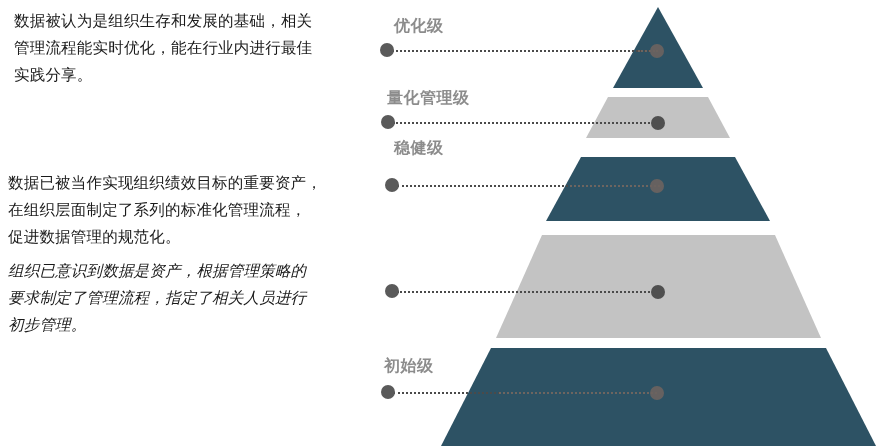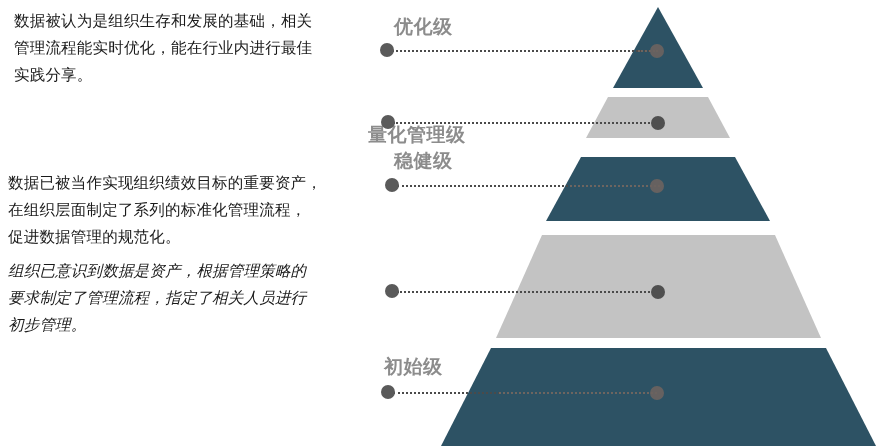--- a/index.html
+++ b/index.html
@@ -48,21 +48,21 @@
     position: absolute;
     left: 0;
     top: 0;
   }
 
   
   .level-label {
     position: absolute;
     color: #8c8c8c;
     font-weight: bold;
-    font-size: 19px;
+    font-size: 16px;
     line-height: 20px;
     letter-spacing: 0.5px;
     font-family: "DejaVu Sans", "Liberation Sans", sans-serif;
     white-space: nowrap;
     text-align: left;
   }
 
   .dot {
     position: absolute;
     border-radius: 50%;
@@ -119,26 +119,26 @@
 
     <polygon points="491,348 826,348 876,446 441,446" fill="#2d5264"></polygon>
   </svg>
 
   <div class="level-label" style="left:394px; top:16px;">优化级</div>
   <div class="leader" style="left:392px; top:50px; width:258px;"></div>
   <div class="leader on-dark" style="left:638px; top:50px; width:20px;"></div>
   <div class="dot" style="left:380px; top:43px; width:14px; height:14px;"></div>
   <div class="dot on-dark" style="left:650px; top:44px; width:14px; height:14px;"></div>
 
-  <div class="level-label" style="left:368px; top:88px;margin-top:36px;">量化管理级</div>
+  <div class="level-label" style="left:387px; top:88px;">量化管理级</div>
   <div class="leader" style="left:393px; top:122px; width:264px;"></div>
   <div class="dot" style="left:381px; top:115px; width:14px; height:14px;"></div>
   <div class="dot on-light" style="left:651px; top:116px; width:14px; height:14px;"></div>
 
-  <div class="level-label" style="left:394px; top:150px;">稳健级</div>
+  <div class="level-label" style="left:394px; top:138px;">稳健级</div>
   <div class="leader" style="left:397px; top:185px; width:175px;"></div>
   <div class="leader on-dark" style="left:570px; top:185px; width:90px;"></div>
   <div class="dot" style="left:385px; top:178px; width:14px; height:14px;"></div>
   <div class="dot on-dark" style="left:650px; top:179px; width:14px; height:14px;"></div>
 
   <div class="leader" style="left:397px; top:291px; width:260px;"></div>
   <div class="dot" style="left:385px; top:284px; width:14px; height:14px;"></div>
   <div class="dot on-light" style="left:651px; top:285px; width:14px; height:14px;"></div>
 
   <div class="level-label" style="left:384px; top:356px;">初始级</div>

